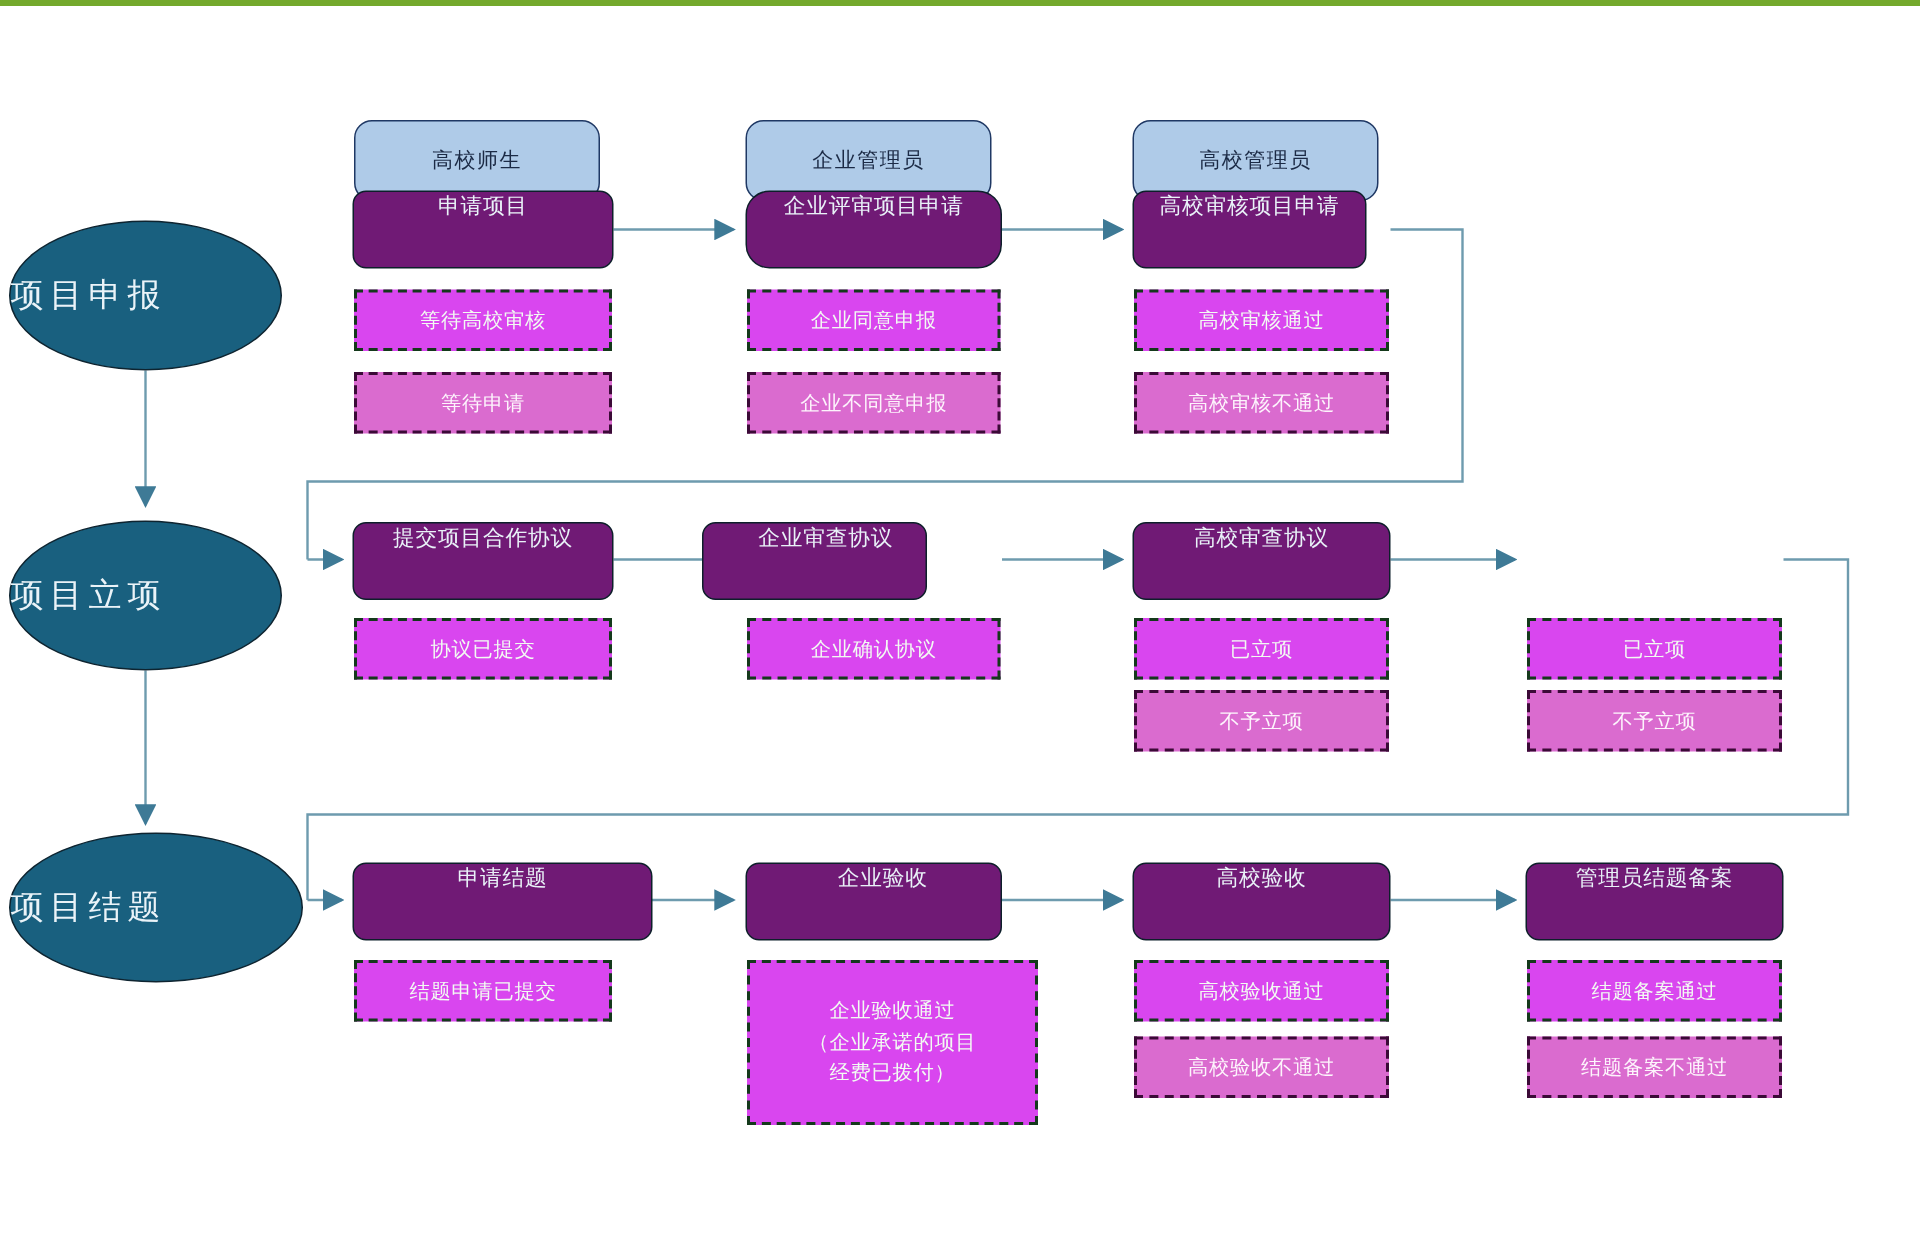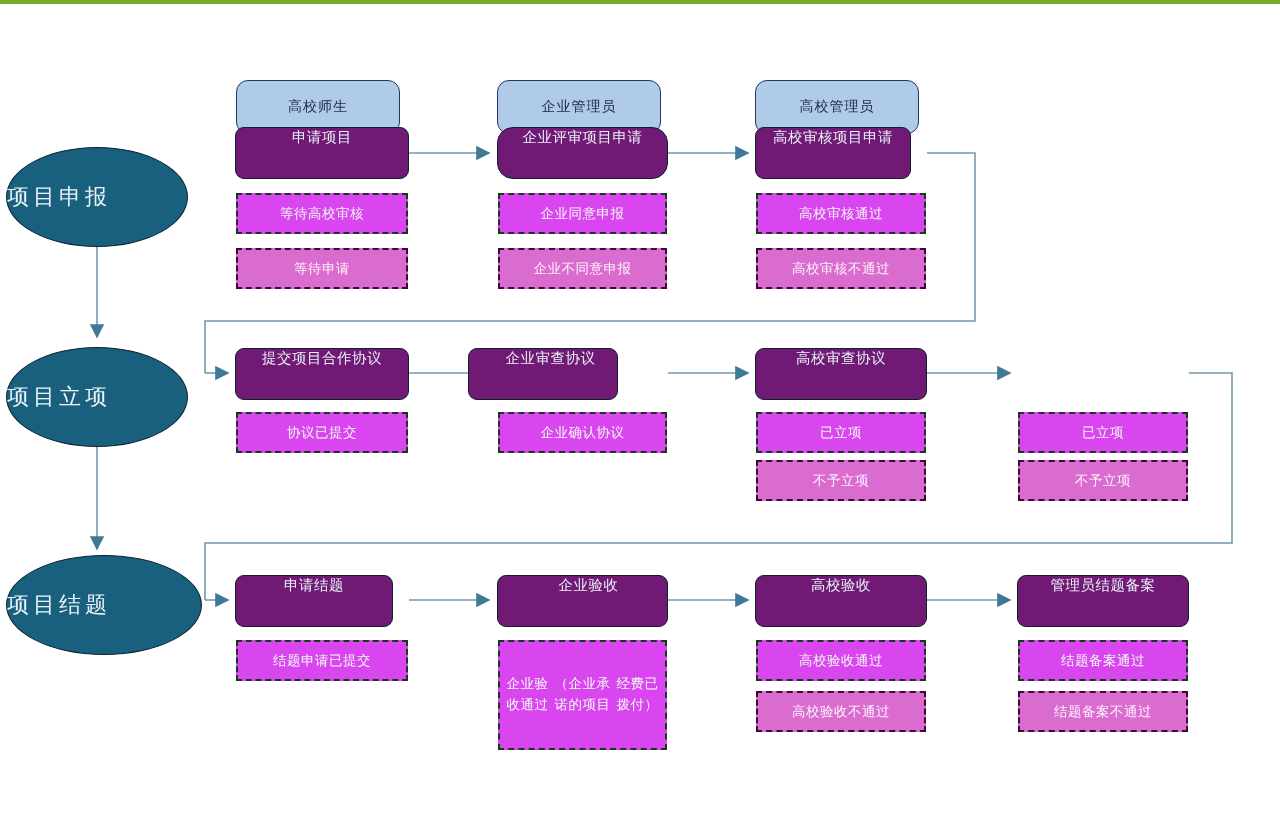--- a/index.html
+++ b/index.html
@@ -210,31 +210,31 @@
     <span>不予立项</span>
   </div>
 
   <div class="chip ok" style="left:1018px;top:412px;width:170px;height:41px;">
     <span>已立项</span>
   </div>
   <div class="chip no" style="left:1018px;top:460px;width:170px;height:41px;">
     <span>不予立项</span>
   </div>
 
-  <div class="node" style="left:235px;top:575px;width:158px;height:52px;">
+  <div class="node" style="left:235px;top:575px;width:200px;height:52px;">
     <span>申请结题</span>
   </div>
   <div class="chip ok" style="left:236px;top:640px;width:172px;height:41px;">
     <span>结题申请已提交</span>
   </div>
 
   <div class="node" style="left:497px;top:575px;width:171px;height:52px;padding-left:12px;">
     <span>企业验收</span>
   </div>
-  <div class="chip ok" style="left:498px;top:640px;width:169px;height:110px;flex-direction:row;line-height:1.55;">
+  <div class="chip ok" style="left:498px;top:640px;width:194px;height:110px;flex-direction:column;line-height:1.55;">
     <span>企业验收通过</span>
     <span>（企业承诺的项目</span>
     <span>经费已拨付）</span>
   </div>
 
   <div class="node" style="left:755px;top:575px;width:172px;height:52px;">
     <span>高校验收</span>
   </div>
   <div class="chip ok" style="left:756px;top:640px;width:170px;height:41px;">
     <span>高校验收通过</span>

